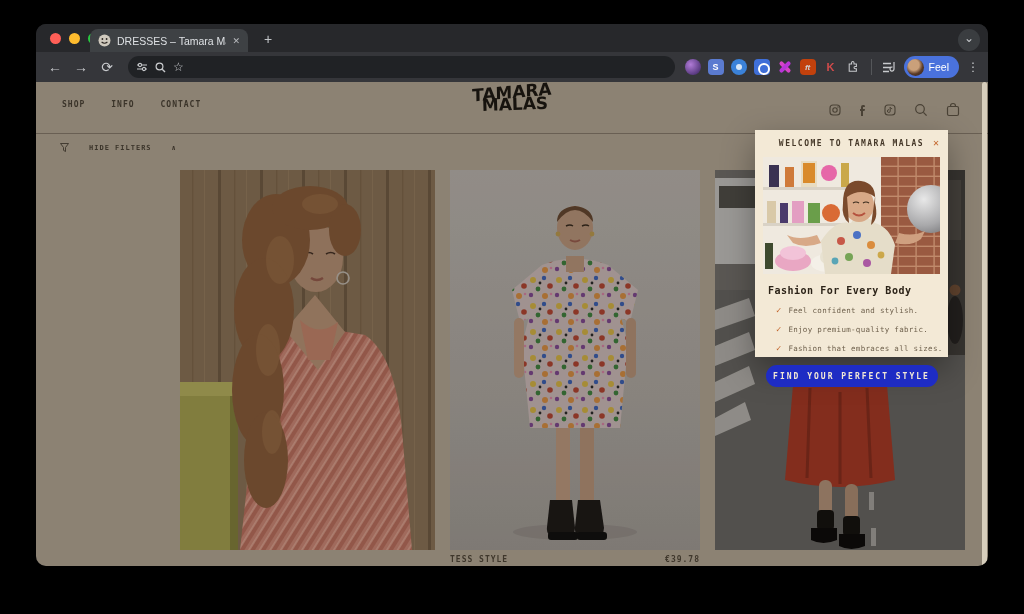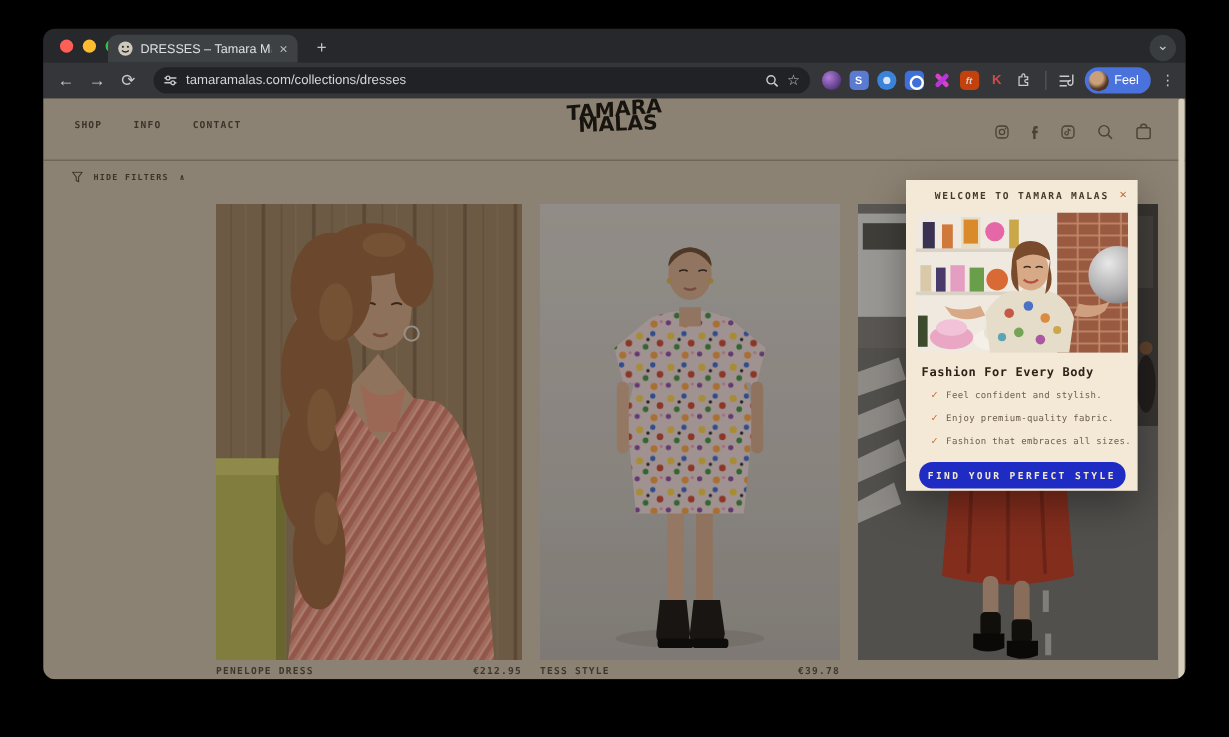--- a/index.html
+++ b/index.html
@@ -63,38 +63,38 @@
   .site-nav a { font-size:8px; letter-spacing:1px; color:#3b342a; text-decoration:none; font-weight:bold; }
   .logo { position:absolute; left:0; right:0; top:3px; text-align:center; color:#17130e;
           font-family:"DejaVu Sans", sans-serif; font-weight:900; line-height:15px; font-size:17px;
           letter-spacing:0px; }
   .logo .l1 { display:inline-block; transform:rotate(-5deg) skewX(-4deg); }
   .logo .l2 { display:block; transform:rotate(-2deg) translateX(3px); margin-top:-3px; }
   .site-icons { position:absolute; right:28px; top:20px; display:flex; gap:18px; align-items:center; }
   .site-icons svg { display:block; }
   .hdr-divider { position:absolute; left:0; right:0; top:51px; height:1px; background:rgba(40,32,22,.35); }
 
-  .filters { position:absolute; left:24px; top:61px; display:flex; align-items:center; gap:9px;
+  .filters { position:absolute; left:24px; top:61px; display:flex; align-items:center; gap:20px;
              color:#3b342a; font-size:7px; letter-spacing:1px; font-weight:bold; }
 
   .card { position:absolute; top:88px; }
   .card .photo { width:100%; height:380px; display:block; filter:brightness(.82) saturate(.9); }
   .card .meta { display:flex; justify-content:space-between; margin-top:5px; padding-bottom:4px;
                 border-bottom:1px solid rgba(40,32,22,.55); font-size:8px; letter-spacing:1px;
                 color:#3f372c; font-weight:bold; }
   .card1 { left:144px; width:255px; }
   .card2 { left:414px; width:250px; }
   .card3 { left:679px; width:250px; }
 
   .scrollbar { position:absolute; right:1px; top:0; width:5px; height:484px; background:#d6cdbb;
                border-radius:3px; }
 
   
-  .popup { position:absolute; left:719px; top:48px; width:193px; height:259px; background:#f3e9d6;
-           box-shadow:0 12px 30px rgba(0,0,0,.35);margin-top:20px; }
+  .popup { position:absolute; left:719px; top:48px; width:193px; height:227px; background:#f3e9d6;
+           box-shadow:0 12px 30px rgba(0,0,0,.35); }
   .popup-title { margin-top:9px; text-align:center; font-size:8px; font-weight:bold;
                  letter-spacing:1.5px; color:#46392a; }
   .popup-close { position:absolute; right:9px; top:7px; color:#c4672e; font-size:10px; font-weight:bold; }
   .popup-photo { display:block; margin:9px auto 0; }
   .popup-heading { margin:11px 0 0 13px; font-size:10px; font-weight:bold; color:#2c2318; letter-spacing:.5px; }
   .bullet { display:flex; align-items:baseline; gap:7px; margin:9px 0 0 21px; }
   .bullet .chk { color:#c4672e; font-size:9px; font-weight:bold; }
   .bullet .txt { font-size:7.5px; color:#6d5f4b; letter-spacing:.3px; }
   .cta { display:block; margin:12px auto 0; width:172px; height:22px; border:none; border-radius:12px;
          background:#1e2cc4; color:#f3e9d6; font-family:"DejaVu Sans Mono", monospace; font-size:8px;
@@ -130,21 +130,20 @@
       <span class="navbtn">←</span>
       <span class="navbtn">→</span>
       <span class="navbtn">⟳</span>
       <div class="omnibox">
         <svg width="12" height="12" viewBox="0 0 12 12">
           <line x1="1" y1="4" x2="11" y2="4" stroke="#c8cacd" stroke-width="1.2"></line>
           <line x1="1" y1="8" x2="11" y2="8" stroke="#c8cacd" stroke-width="1.2"></line>
           <circle cx="4" cy="4" r="1.6" fill="#202225" stroke="#c8cacd" stroke-width="1.1"></circle>
           <circle cx="8" cy="8" r="1.6" fill="#202225" stroke="#c8cacd" stroke-width="1.1"></circle>
         </svg>
-        <span class="omni-url">tamaramalas.com/collections/dresses</span>
         <svg width="11" height="11" viewBox="0 0 11 11">
           <circle cx="4.5" cy="4.5" r="3.4" fill="none" stroke="#c8cacd" stroke-width="1.2"></circle>
           <line x1="7.2" y1="7.2" x2="10" y2="10" stroke="#c8cacd" stroke-width="1.4"></line>
         </svg>
         <span class="omni-ic">☆</span>
       </div>
       <div class="extrow">
         <span class="ext ext1"></span>
         <span class="ext ext2">S</span>
         <span class="ext ext3"></span>
@@ -253,24 +252,20 @@
           </g>
           <g fill="#aa7544" opacity=".7">
             <ellipse cx="100" cy="90" rx="14" ry="24"></ellipse>
             <ellipse cx="88" cy="180" rx="12" ry="26"></ellipse>
             <ellipse cx="92" cy="262" rx="10" ry="22"></ellipse>
             <ellipse cx="140" cy="34" rx="18" ry="10"></ellipse>
           </g>
           <circle cx="163" cy="108" r="6" fill="none" stroke="#cfc6bb" stroke-width="1.6"></circle>
           <rect width="255" height="380" fill="#1c1208" opacity=".12"></rect>
         </svg>
-        <div class="meta">
-          <span>PENELOPE DRESS</span>
-          <span>€212.95</span>
-        </div>
       </div>
 
       <div class="card card2">
         <svg class="photo" viewBox="0 0 250 380" preserveAspectRatio="none">
           <defs>
             <linearGradient id="p2bg" x1="0" y1="0" x2="0" y2="1">
               <stop offset="0" stop-color="#c3bdb6"></stop>
                 <stop offset=".6" stop-color="#b6b0a9"></stop>
               <stop offset="1" stop-color="#a9a39c"></stop>
             </linearGradient>

